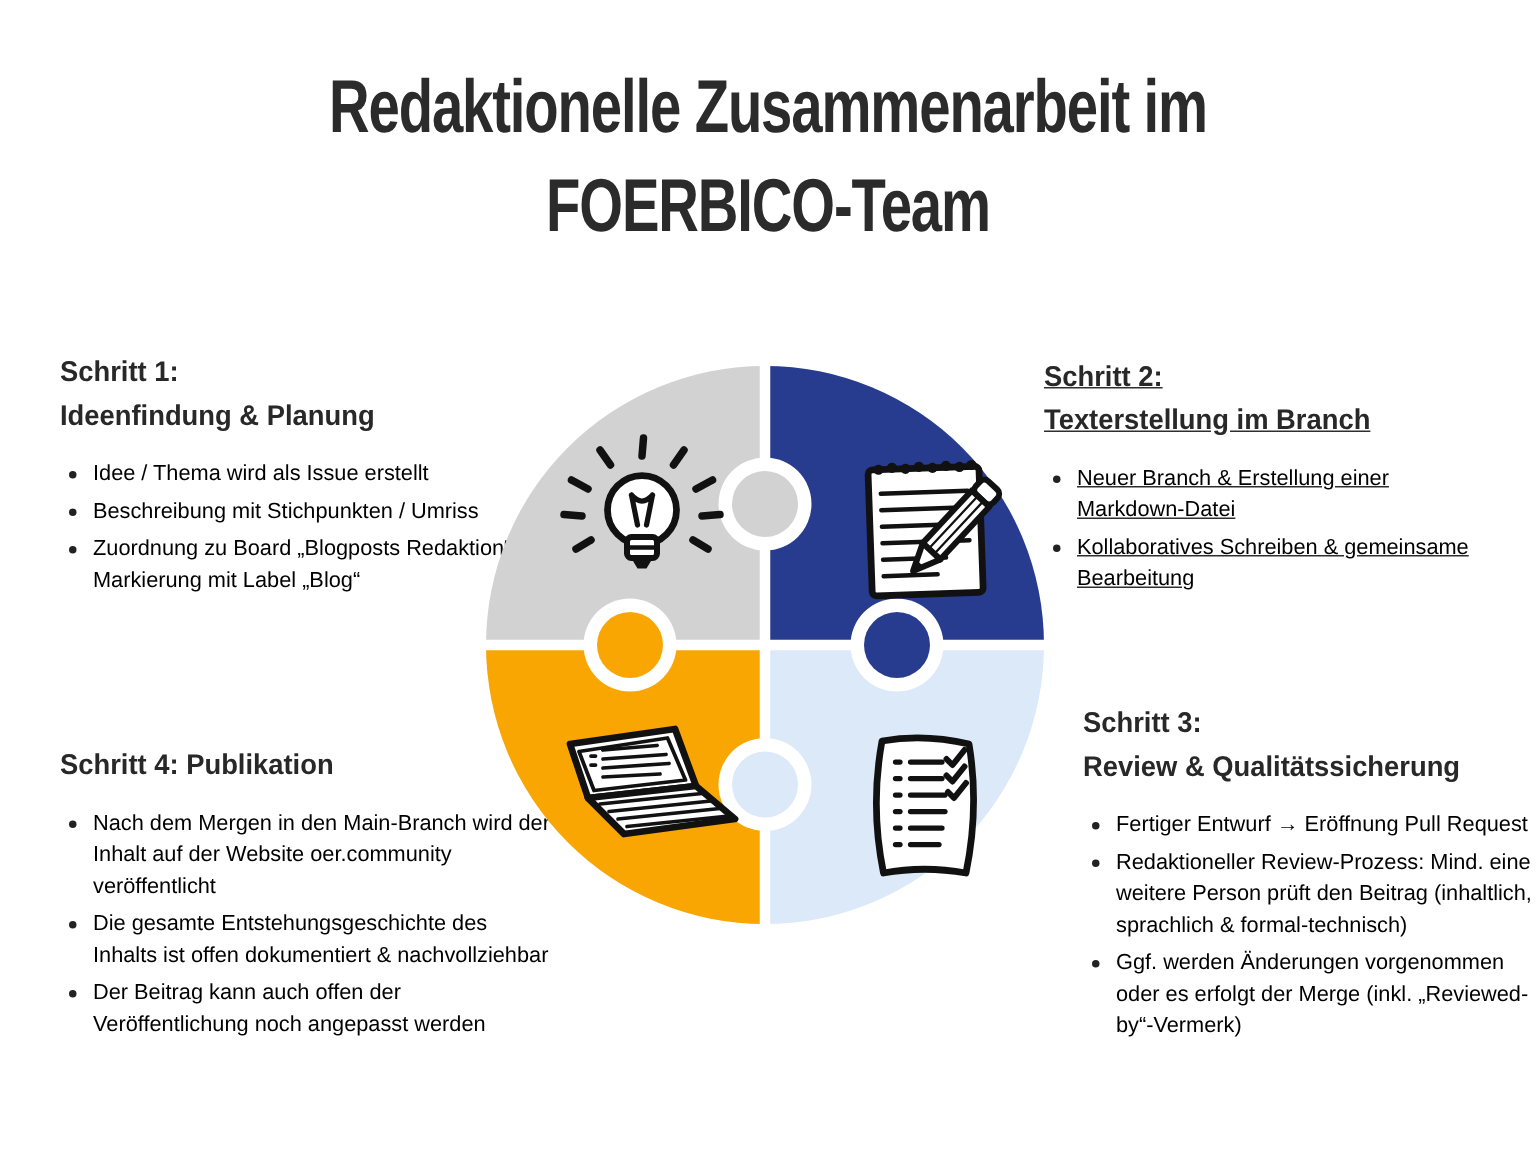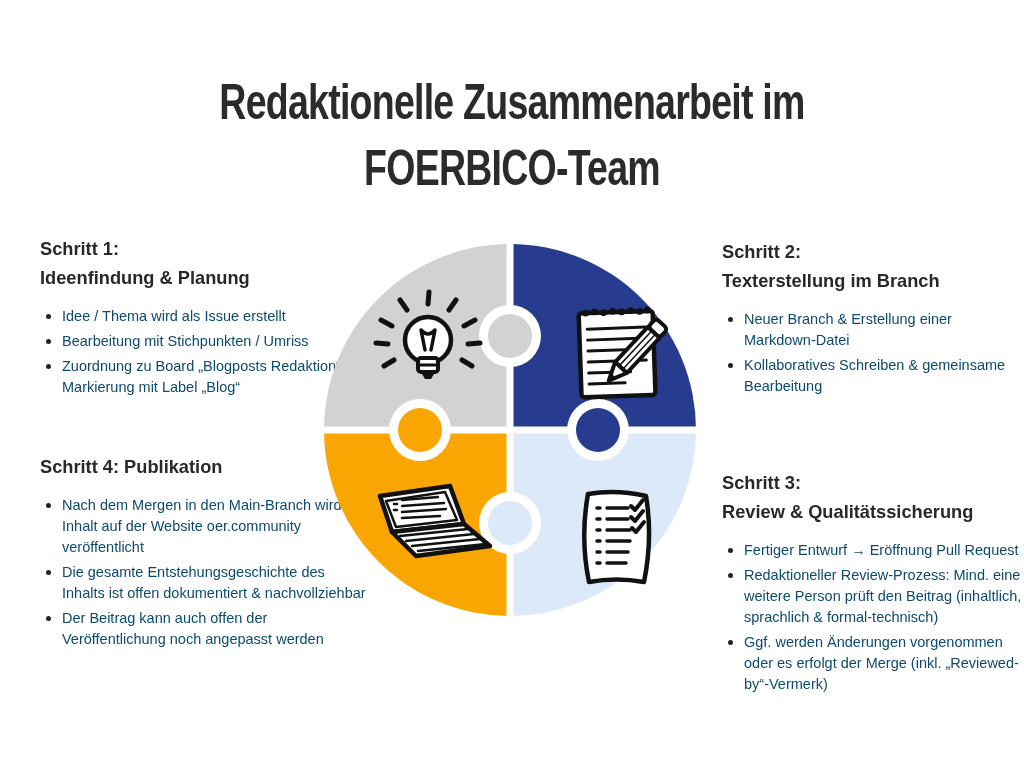--- a/index.html
+++ b/index.html
@@ -10,21 +10,20 @@
     background: #ffffff;
     font-family: "Liberation Sans", sans-serif;
     color: #2e2e2e;
     overflow: hidden;
   }
   .title {
     position: absolute;
     top: 38px; left: 0;
     width: 1024px;
     text-align: center;
-    margin-top: 31px;
   }
   .title-line {
     display: block;
     font-size: 50px;
     line-height: 66px;
     font-weight: 700;
     color: #2b2b2b;
     letter-spacing: -1px;
     transform: scaleX(0.75);
     transform-origin: 50% 50%;
@@ -44,34 +43,34 @@
   }
   .step ul {
     list-style: none;
     margin-top: 14px;
   }
   .step ul li {
     position: relative;
     padding-left: 22px;
     font-size: 14.5px;
     line-height: 21px;
-    color: #0c4a6e;
+    color: #000000;
     margin-bottom: 4px;
   }
   .step ul li::before {
     content: "";
     position: absolute;
     left: 6px; top: 8px;
     width: 5px; height: 5px;
     border-radius: 50%;
     background: #222222;
   }
   #step-1 { top: 234px; left: 40px;  width: 325px; }
-  #step-2 { top: 237px; left: 722px; width: 300px; }
-  #step-4 { top: 452px; left: 40px;  width: 330px; }
+  #step-2 { top: 237px; left: 696px; width: 300px; text-decoration: underline; }
+  #step-4 { top: 496px; left: 40px;  width: 330px; }
   #step-3 { top: 468px; left: 722px; width: 305px; }
   .puzzle-wrap {
     position: absolute;
     top: 230px; left: 310px;
     width: 400px; height: 400px;
   }
   .q-gray      { fill: #D2D2D2; }
   .q-blue      { fill: #283C8F; }
   .q-lightblue { fill: #DCE9F8; }
   .q-orange    { fill: #F9A602; }
@@ -86,21 +85,21 @@
 <header class="title">
   <span class="title-line">Redaktionelle Zusammenarbeit im</span>
   <span class="title-line">FOERBICO-Team</span>
 </header>
 
 <section class="step" id="step-1">
   <h2 class="step-heading">Schritt 1:
 Ideenfindung &amp; Planung</h2>
   <ul>
     <li>Idee / Thema wird als Issue erstellt</li>
-    <li>Bearbeitung mit Stichpunkten / Umriss</li>
+    <li>Beschreibung mit Stichpunkten / Umriss</li>
     <li>Zuordnung zu Board „Blogposts Redaktion“ &amp; Markierung mit Label „Blog“</li>
   </ul>
 </section>
 
 <section class="step" id="step-2">
   <h2 class="step-heading">Schritt 2:
 Texterstellung im Branch</h2>
   <ul>
     <li>Neuer Branch &amp; Erstellung einer Markdown-Datei</li>
     <li>Kollaboratives Schreiben &amp; gemeinsame Bearbeitung</li>

